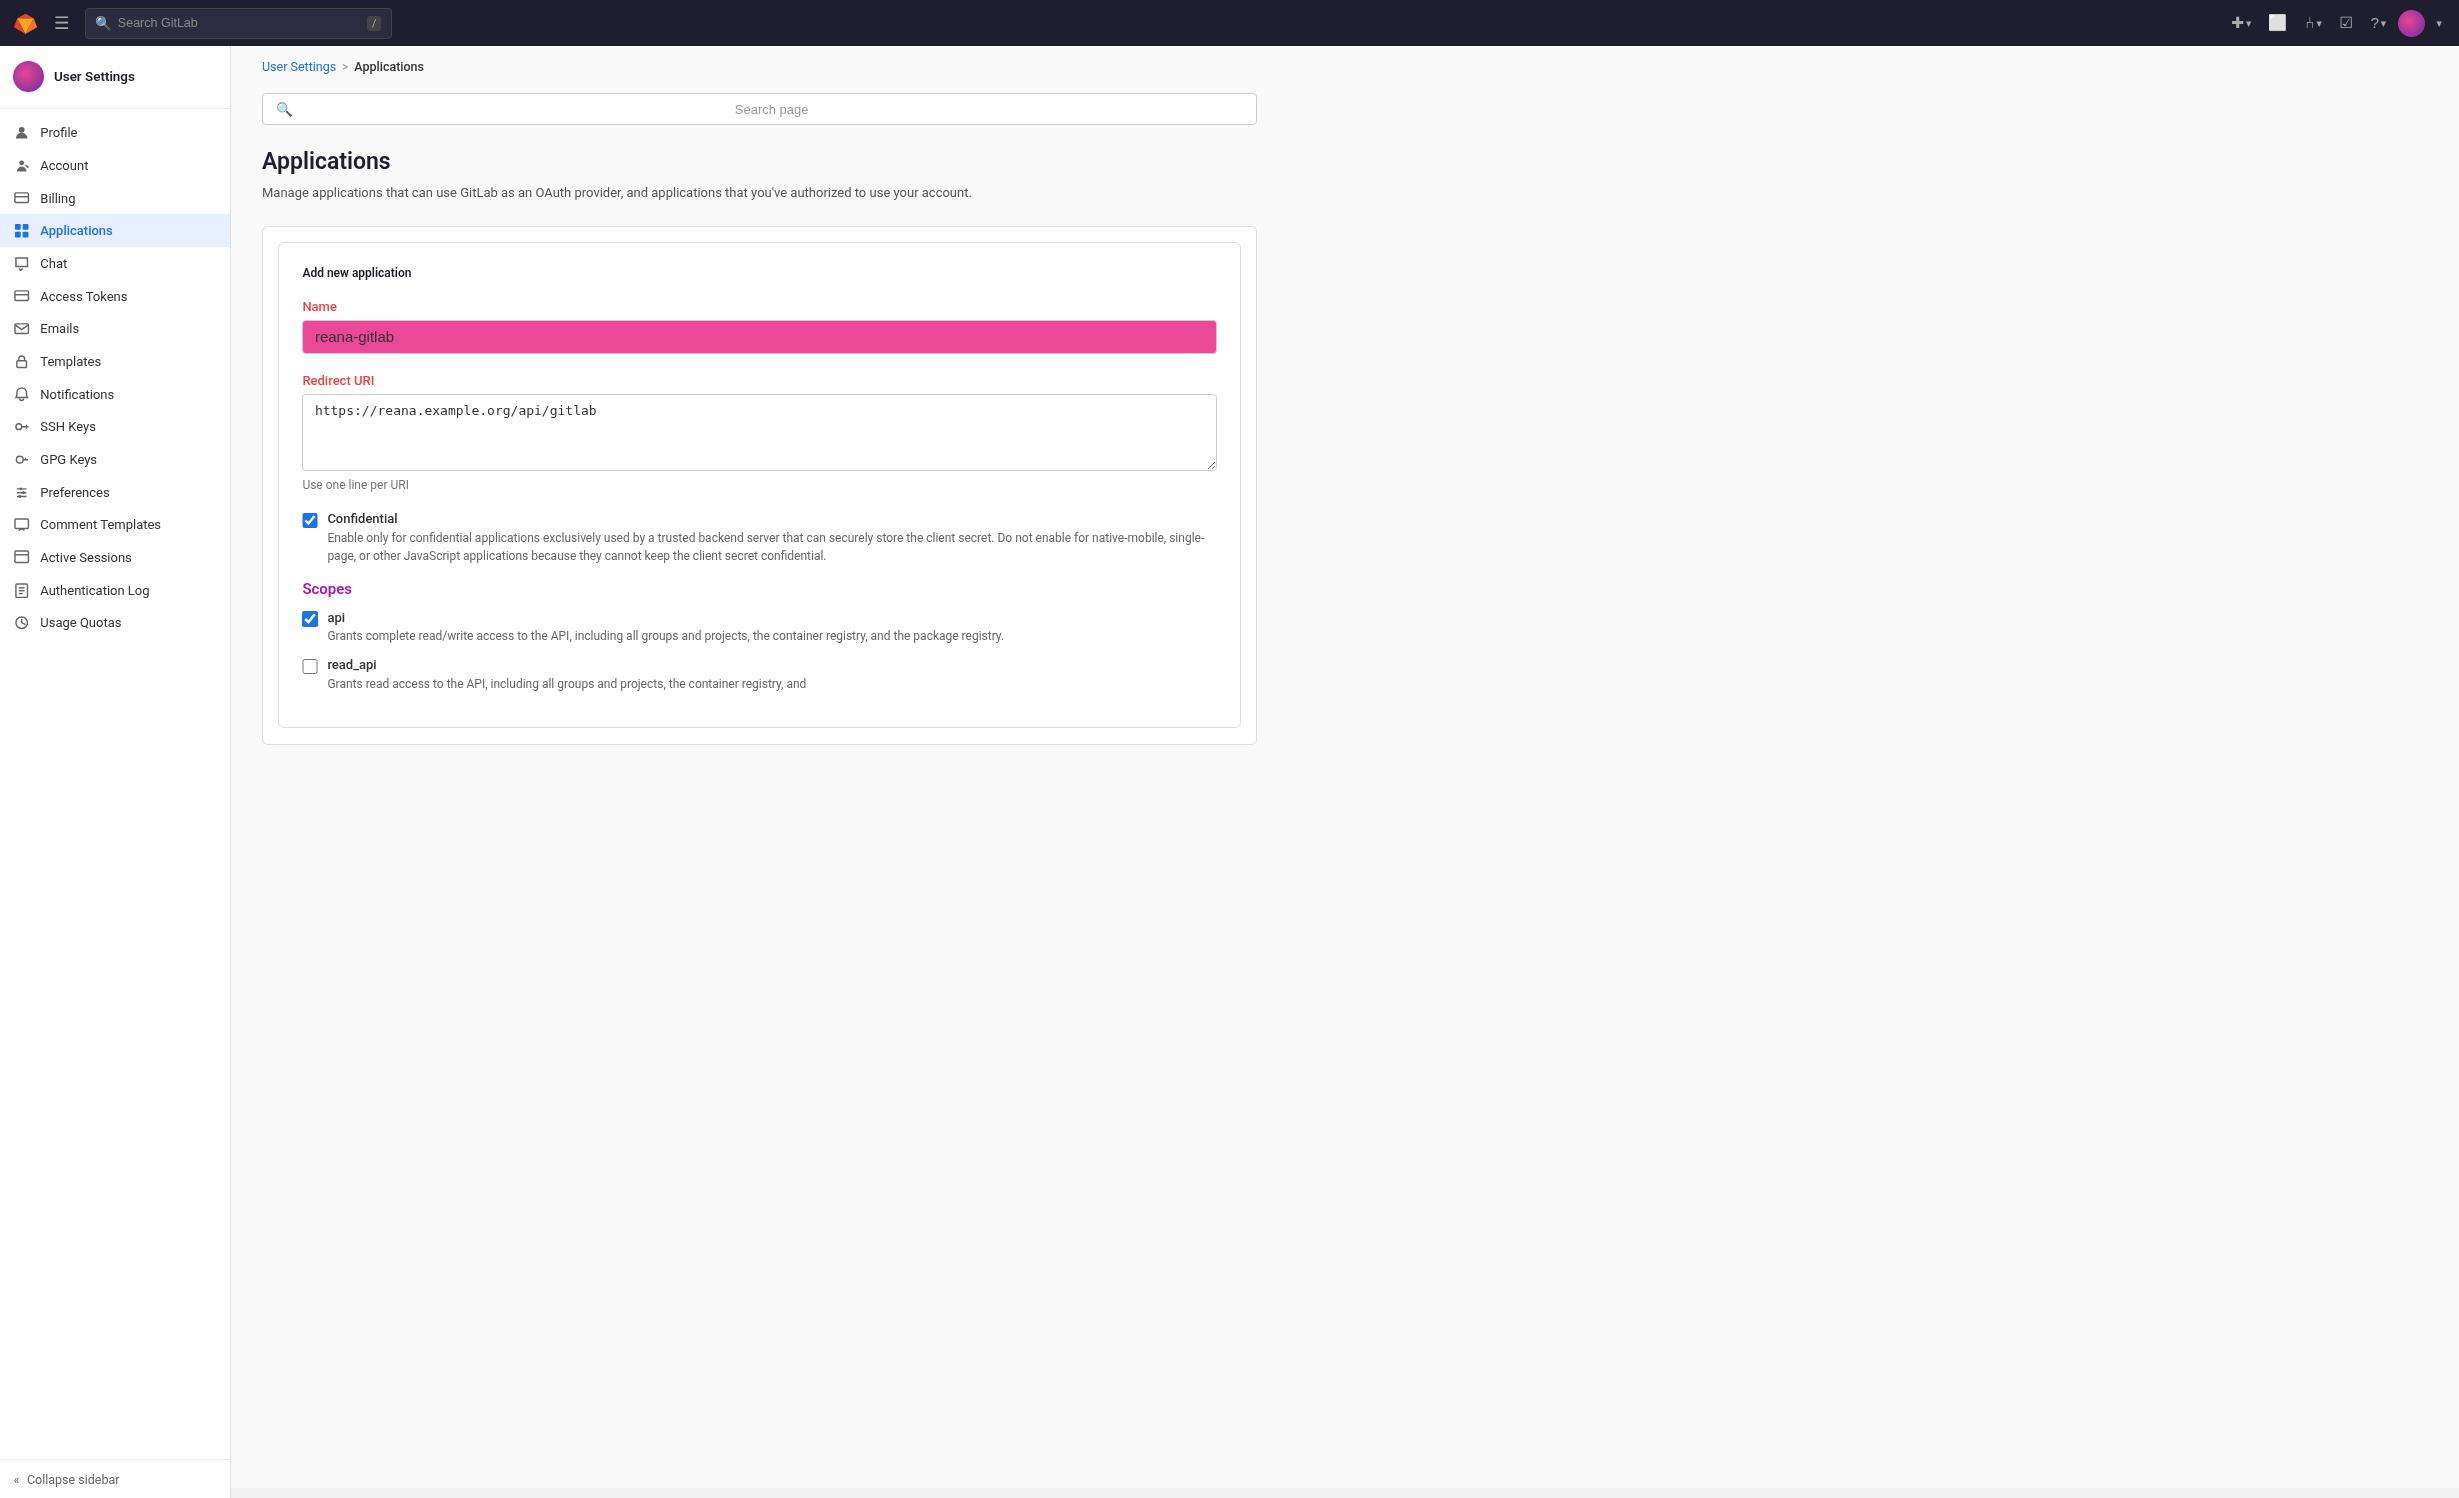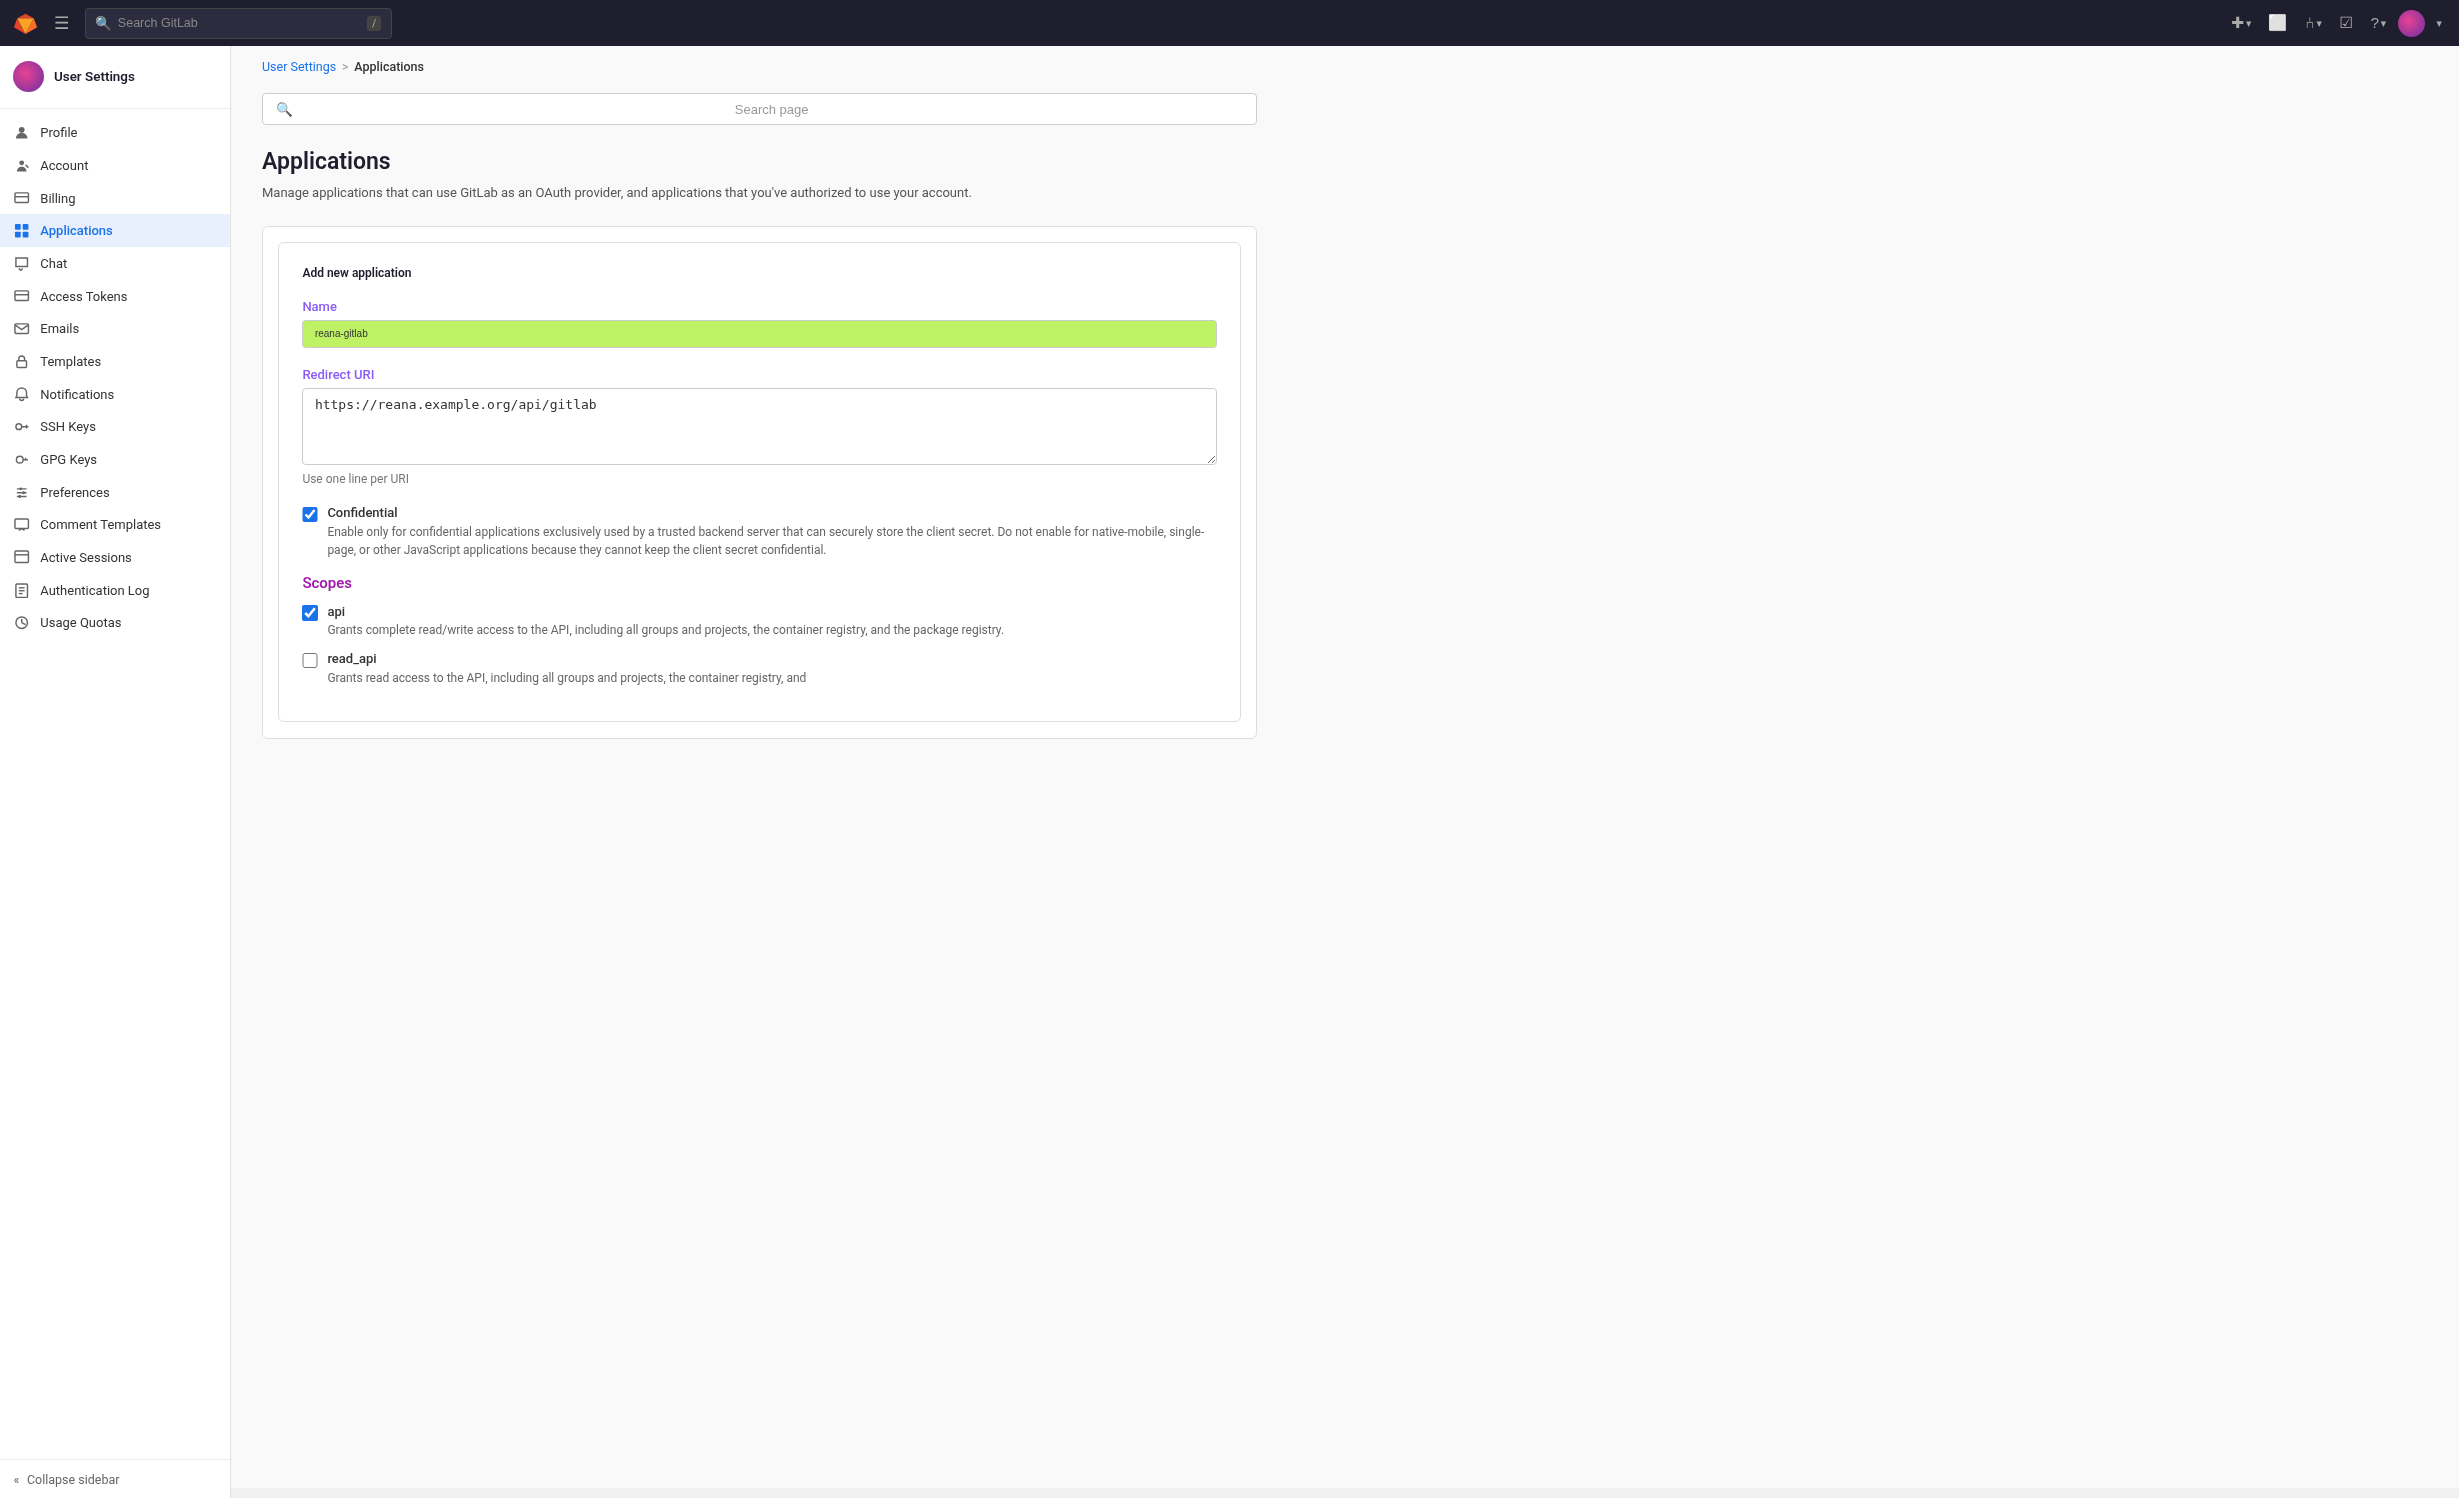--- a/index.html
+++ b/index.html
@@ -263,32 +263,32 @@
       color: #1f1e2e;
       margin-bottom: 19px;
     }
     .form-group {
       margin-bottom: 19px;
     }
     .form-label {
       display: block;
       font-size: 13px;
       font-weight: 500;
-      color: #8b5cf6;
+      color: #ef4444;
       margin-bottom: 5.8px;
     }
     .form-input {
       width: 100%;
       border: 1px solid #ccc;
       border-radius: 3.8px;
       padding: 7.7px 11.5px;
-      font-size: 10px;
+      font-size: 15px;
       color: #333;
       outline: none;
-      background: #bef264;
+      background: #ec4899;
     }
     .form-textarea {
       width: 100%;
       border: 1px solid #ccc;
       border-radius: 3.8px;
       padding: 7.7px 11.5px;
       font-size: 13px;
       color: #333;
       outline: none;
       background: #fff;

